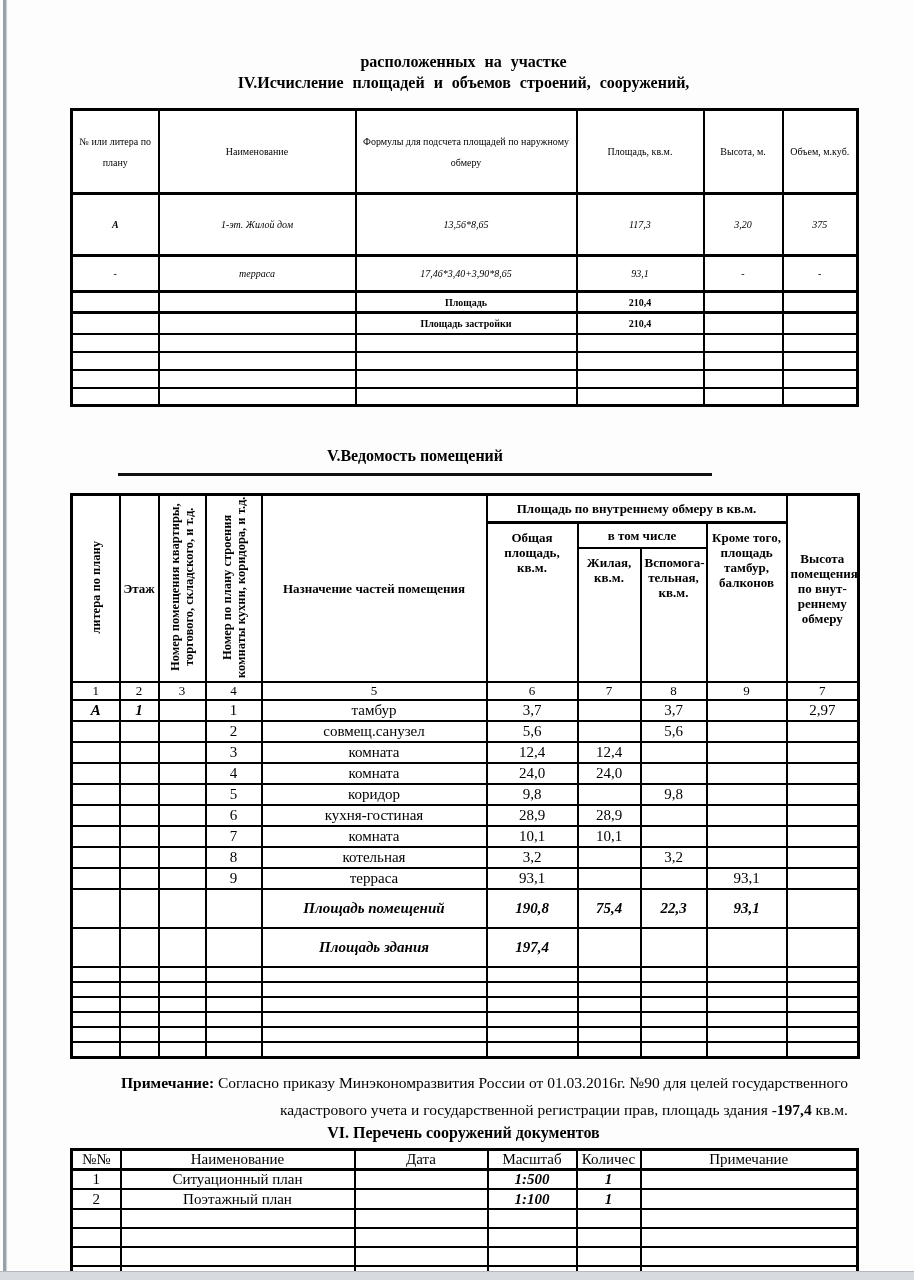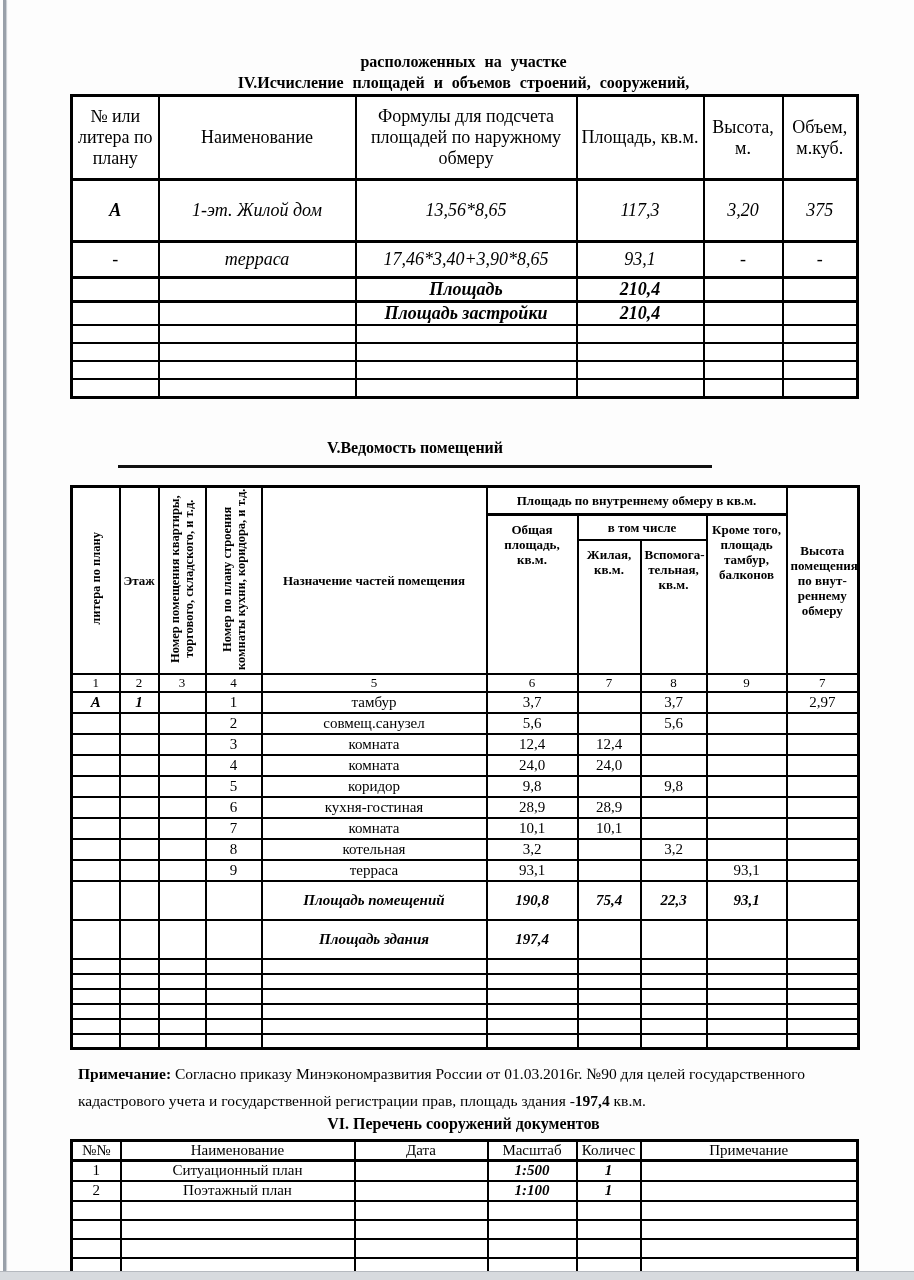--- a/index.html
+++ b/index.html
@@ -11,41 +11,41 @@
   .scan-edge-left{position:absolute;left:3px;top:0;width:3px;height:1271px;
     background:#99a0a9;box-shadow:1px 0 1px #c8ccd2;}
   .scan-edge-bottom{position:absolute;left:0;top:1271px;width:914px;height:9px;
     background:#d7dade;border-top:1px solid #b5b9bf;}
 
   .title-iv{padding-top:51px;margin-left:70px;width:787px;text-align:center;
     font-weight:bold;font-size:16px;line-height:21px;word-spacing:5px;}
   .title-v{margin:40px 0 0 70px;width:690px;text-align:center;
     font-weight:bold;font-size:16px;height:20px;}
   .rule-v{margin:6px 0 0 118px;width:594px;height:3px;background:#111;}
-  .note{margin:10px 36px 0 78px;width:770px;font-size:15.5px;line-height:27px;text-align:left;}
+  .note{margin:10px 36px 0 78px;width:770px;font-size:15.5px;line-height:27px;text-align:right;}
   .note b{font-weight:bold;}
   .title-vi{margin:1px 0 0 70px;width:787px;text-align:center;
     font-weight:bold;font-size:16px;height:20px;}
 
   table{border-collapse:collapse;table-layout:fixed;background:#fff;}
   #t1,#t2,#t3{margin-left:70px;border:3px solid #000;width:787px;}
   td,th{border:2px solid #000;text-align:center;vertical-align:middle;
     padding:0 3px;overflow:hidden;}
 
   
-  #t1{margin-top:1px;font-size:18px;}
+  #t1{margin-top:15px;font-size:10px;}
   #t1 thead tr{height:84px;}
   #t1 thead th{font-weight:normal;border-bottom:3px solid #000;line-height:21px;}
   #t1 tr.main{height:62px;}
   #t1 tr.main td{border-bottom:3px solid #000;font-style:italic;}
   #t1 tr.main td:first-child{font-weight:bold;}
   #t1 tr.terrace{height:36px;}
   #t1 tr.terrace td{border-bottom:3px solid #000;font-style:italic;}
   #t1 tr.sum{height:21px;}
-  #t1 tr.sum td{font-weight:bold;font-style:italic;}
+  #t1 tr.sum td{font-weight:bold;}
   #t1 tr.sum1 td{border-bottom:3px solid #000;}
   #t1 tr.empty{height:18px;}
 
   
   #t2{margin-top:17px;font-size:15px;}
   #t2 thead th{font-weight:bold;font-size:13px;line-height:15px;}
   #t2 tr.h1{height:28px;}
   #t2 tr.h2{height:25px;}
   #t2 tr.h3{height:134px;}
   #t2 th.group{border-bottom:3px solid #000;}

